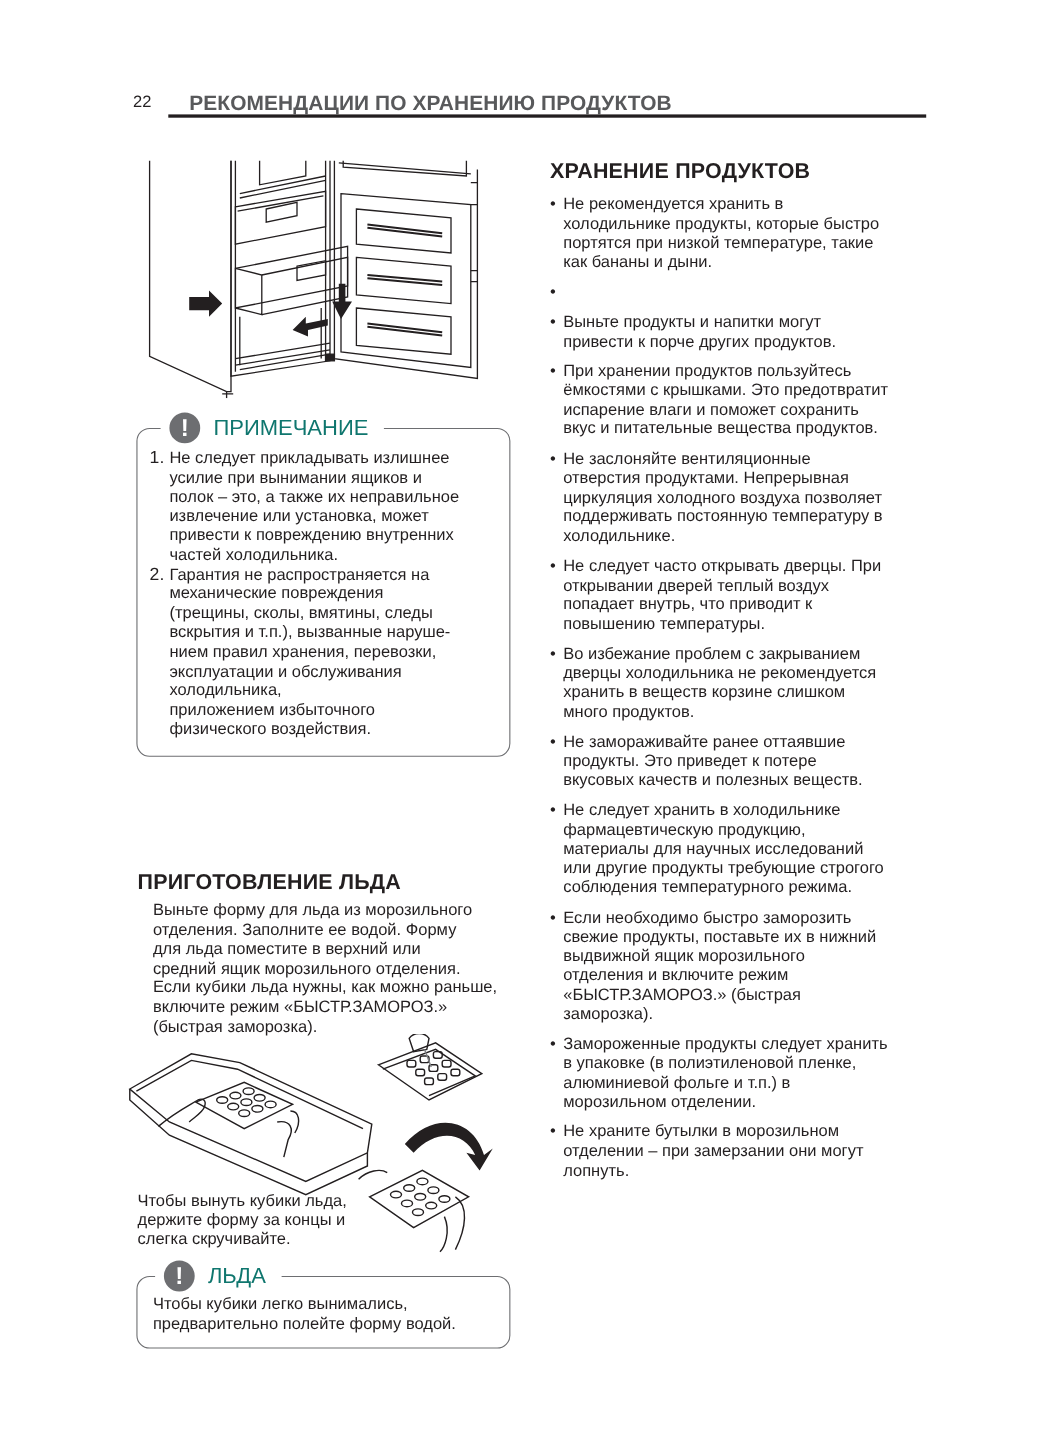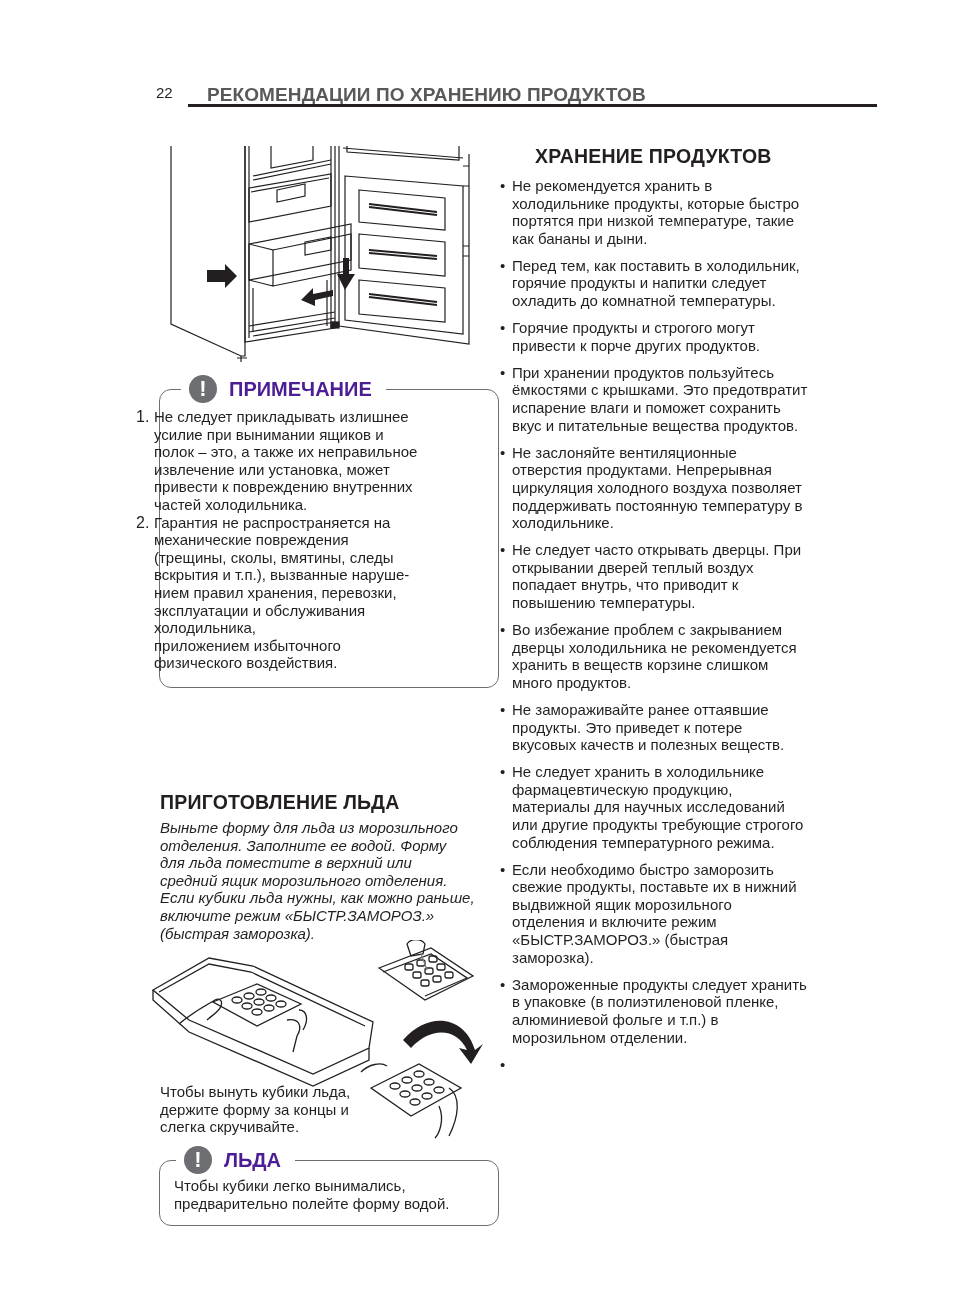--- a/index.html
+++ b/index.html
@@ -1,33 +1,33 @@
 <!DOCTYPE html>
 <html><head>
 <meta charset="utf-8">
 <style>
   html, body { margin: 0; padding: 0; background: #ffffff; }
   body { width: 954px; height: 1308px; position: relative; overflow: hidden;
          font-family: "Liberation Sans", sans-serif; color: #231f20; }
-  .abs { position: absolute; margin-left: 35px; }
+  .abs { position: absolute; }
 
   
   .page-num { left: 121px; top: 84px; font-size: 15px; color: #231f20; }
   .running-title { left: 172px; top: 84px; font-size: 19px; font-weight: bold; color: #58595b; letter-spacing: 0.1px; }
   .header-rule { left: 153px; top: 104px; width: 689px; height: 3px; background: #231f20; }
 
   
   .h2 { font-size: 19.5px; font-weight: bold; color: #231f20; letter-spacing: 0.2px; }
 
   
   .box { border: 1px solid #6d6e71; border-radius: 12px; box-sizing: border-box; background: #fff; }
   .box-head { display: flex; align-items: center; background: #fff; padding: 0 8px 0 8px; }
   .excl { width: 28px; height: 28px; border-radius: 50%; background: #6d6e71; color: #fff;
           font-weight: bold; font-size: 22px; line-height: 28px; text-align: center; margin-right: 12px; }
-  .box-title { font-size: 20px; font-weight: bold; color: #4c1d95; }
+  .box-title { font-size: 20px; font-weight: normal; color: #0f766e; }
 
   .note-list { margin: 0; padding: 0; list-style: none; }
   .note-list li { display: flex; font-size: 15px; line-height: 17.6px; color: #231f20; }
   .note-list .num { width: 18px; flex: none; font-size: 16px; }
   .note-list .txt { white-space: pre-line; }
 
   .para { font-size: 15px; line-height: 17.6px; white-space: pre-line; color: #231f20; }
 
   
   .bullets { left: 500px; top: 177px; width: 350px; margin: 0; padding: 0; list-style: none; }
@@ -111,21 +111,21 @@
 вскрытия и т.п.), вызванные наруше-
 нием правил хранения, перевозки,
 эксплуатации и обслуживания
 холодильника,
 приложением избыточного
 физического воздействия.</span>
   </li>
 </ul>
 
 <div class="abs h2" style="left:125px; top:791px;">ПРИГОТОВЛЕНИЕ ЛЬДА</div>
-<div class="abs para" style="left:125px; top:819px; width:350px;font-style:italic;">Выньте форму для льда из морозильного
+<div class="abs para" style="left:139px; top:819px; width:350px;">Выньте форму для льда из морозильного
 отделения. Заполните ее водой. Форму
 для льда поместите в верхний или
 средний ящик морозильного отделения.
 Если кубики льда нужны, как можно раньше,
 включите режим «БЫСТР.ЗАМОРОЗ.»
 (быстрая заморозка).</div>
 
 <div class="abs" style="left:114px; top:940px; width:340px; height:200px;">
   <svg width="340" height="200" viewBox="0 0 340 200" fill="none" stroke="#231f20" stroke-width="1.3">
 
@@ -200,27 +200,24 @@
 <ul class="abs bullets">
   <li>
       <span class="dot">•</span>
       <span class="txt">Не рекомендуется хранить в
 холодильнике продукты, которые быстро
 портятся при низкой температуре, такие
 как бананы и дыни.</span>
     </li>
   <li>
       <span class="dot">•</span>
-      <span class="txt">Перед тем, как поставить в холодильник,
-горячие продукты и напитки следует
-охладить до комнатной температуры.</span>
-    </li>
-  <li>
-      <span class="dot">•</span>
-      <span class="txt">Горячие продукты и строгого могут
+    </li>
+  <li>
+      <span class="dot">•</span>
+      <span class="txt">Выньте продукты и напитки могут
 привести к порче других продуктов.</span>
     </li>
   <li>
       <span class="dot">•</span>
       <span class="txt">При хранении продуктов пользуйтесь
 ёмкостями с крышками. Это предотвратит
 испарение влаги и поможет сохранить
 вкус и питательные вещества продуктов.</span>
     </li>
   <li>
@@ -270,14 +267,17 @@
     </li>
   <li>
       <span class="dot">•</span>
       <span class="txt">Замороженные продукты следует хранить
 в упаковке (в полиэтиленовой пленке,
 алюминиевой фольге и т.п.) в
 морозильном отделении.</span>
     </li>
   <li>
       <span class="dot">•</span>
+      <span class="txt">Не храните бутылки в морозильном
+отделении – при замерзании они могут
+лопнуть.</span>
     </li>
 </ul>
 
 </body></html>

